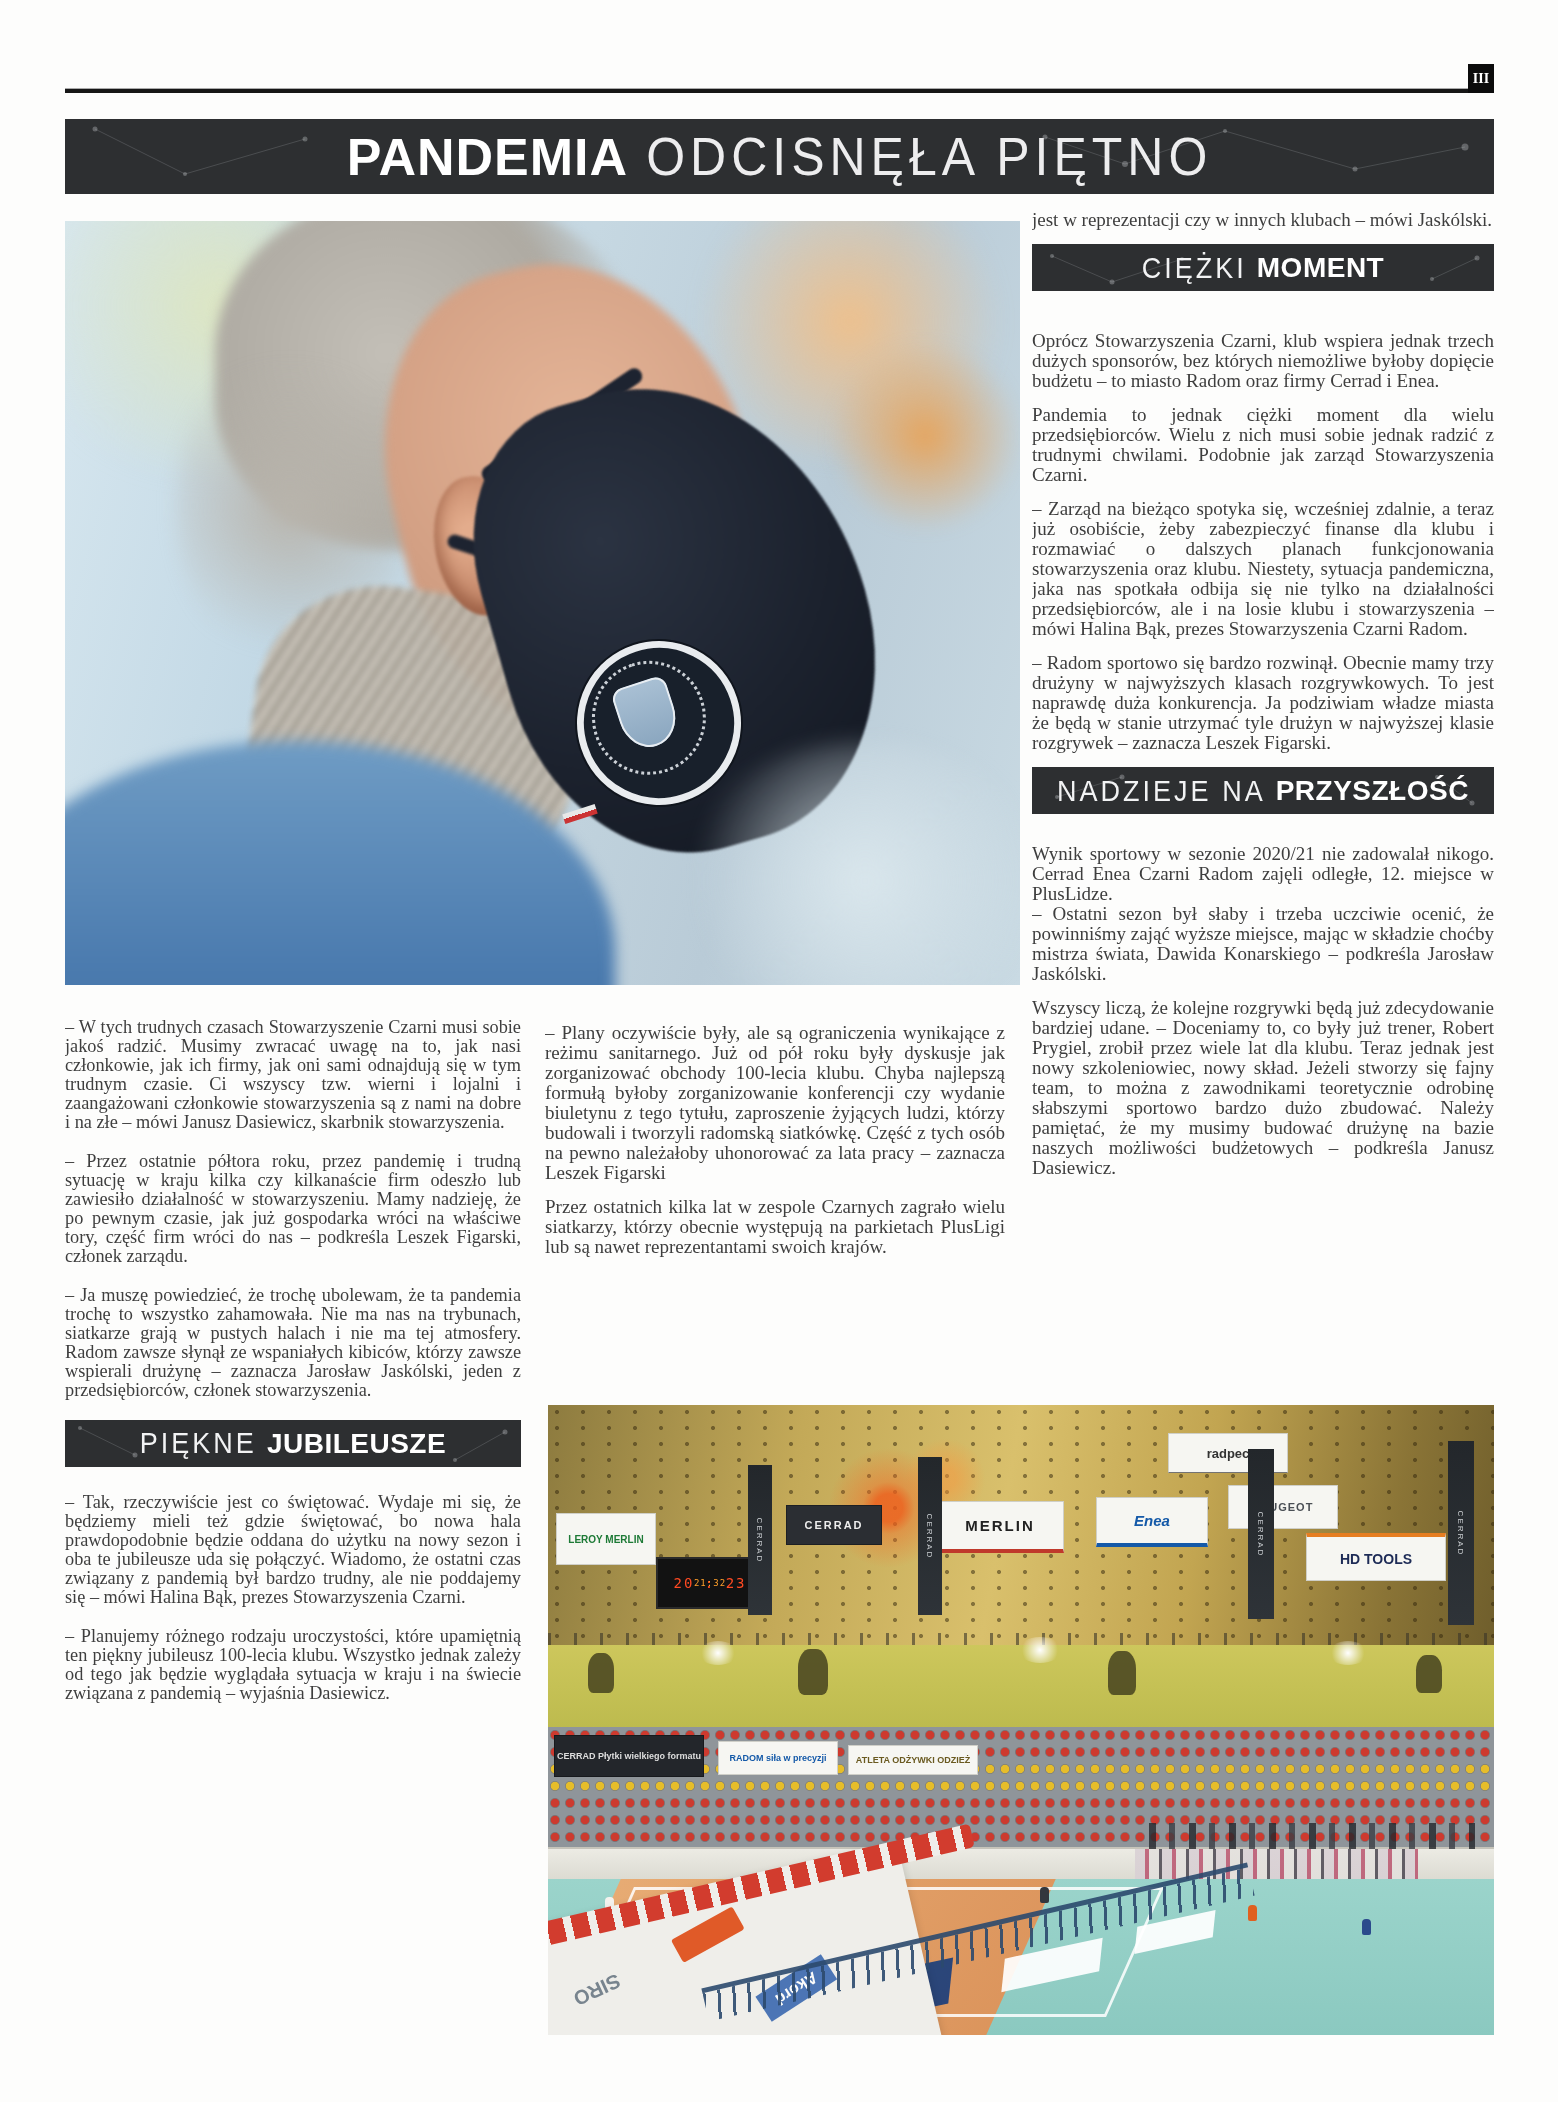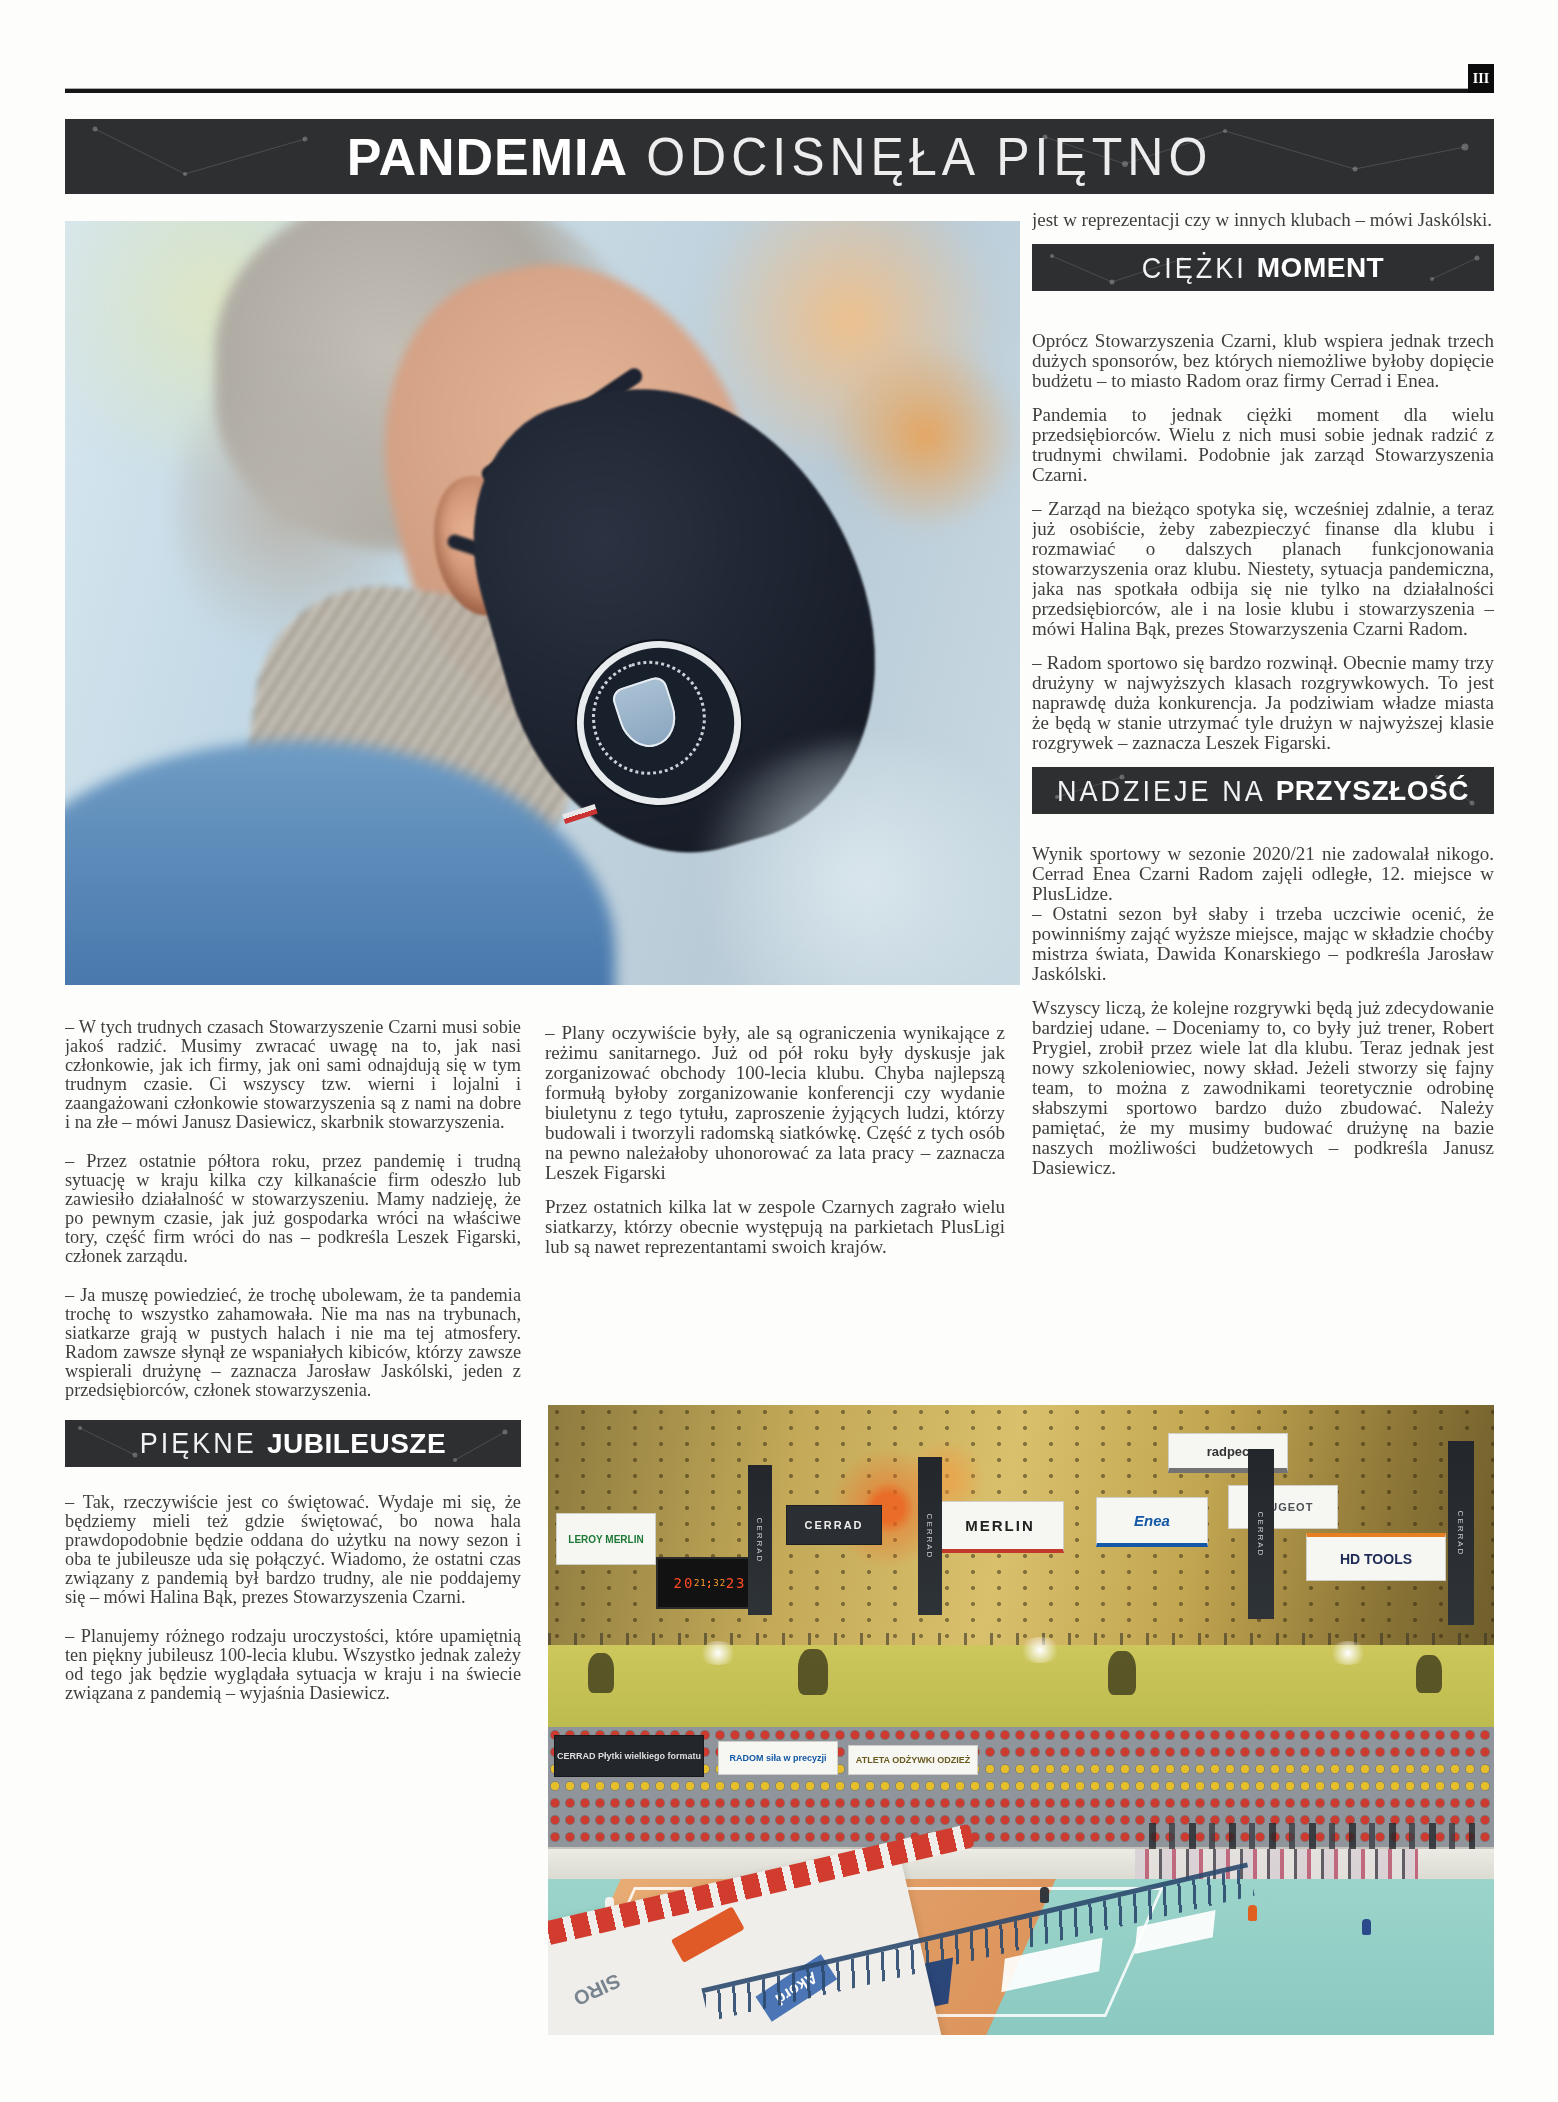--- a/index.html
+++ b/index.html
@@ -278,21 +278,21 @@
       </div>
     <div class="board" style="left:388px;top:96px;width:128px;height:52px;font-size:15px;letter-spacing:2px;color:#222;border-bottom:4px solid #c0392b;">
         <span>MERLIN</span>
       </div>
     <div class="board" style="left:548px;top:92px;width:112px;height:50px;color:#1459a8;font-size:15px;font-style:italic;border-bottom:4px solid #1459a8;">
         <span>Enea</span>
       </div>
     <div class="board" style="left:680px;top:80px;width:110px;height:44px;color:#4a4f55;font-size:11px;letter-spacing:1px;">
         <span>PEUGEOT</span>
       </div>
-    <div class="board" style="left:620px;top:28px;width:120px;height:40px;color:#333;font-size:13px;border-bottom:5px solid #737373;">
+    <div class="board" style="left:620px;top:28px;width:120px;height:40px;color:#333;font-size:13px;border-bottom:1px solid #737373;">
         <span>radpec</span>
       </div>
     <div class="board" style="left:758px;top:128px;width:140px;height:48px;color:#1d2b56;font-size:14px;border-top:4px solid #e67e22;">
         <span>HD TOOLS</span>
       </div>
 
     <div class="vband" style="left:200px;top:60px;width:24px;height:150px;">
         <span>CERRAD</span>
       </div>
     <div class="vband" style="left:370px;top:52px;width:24px;height:158px;">

